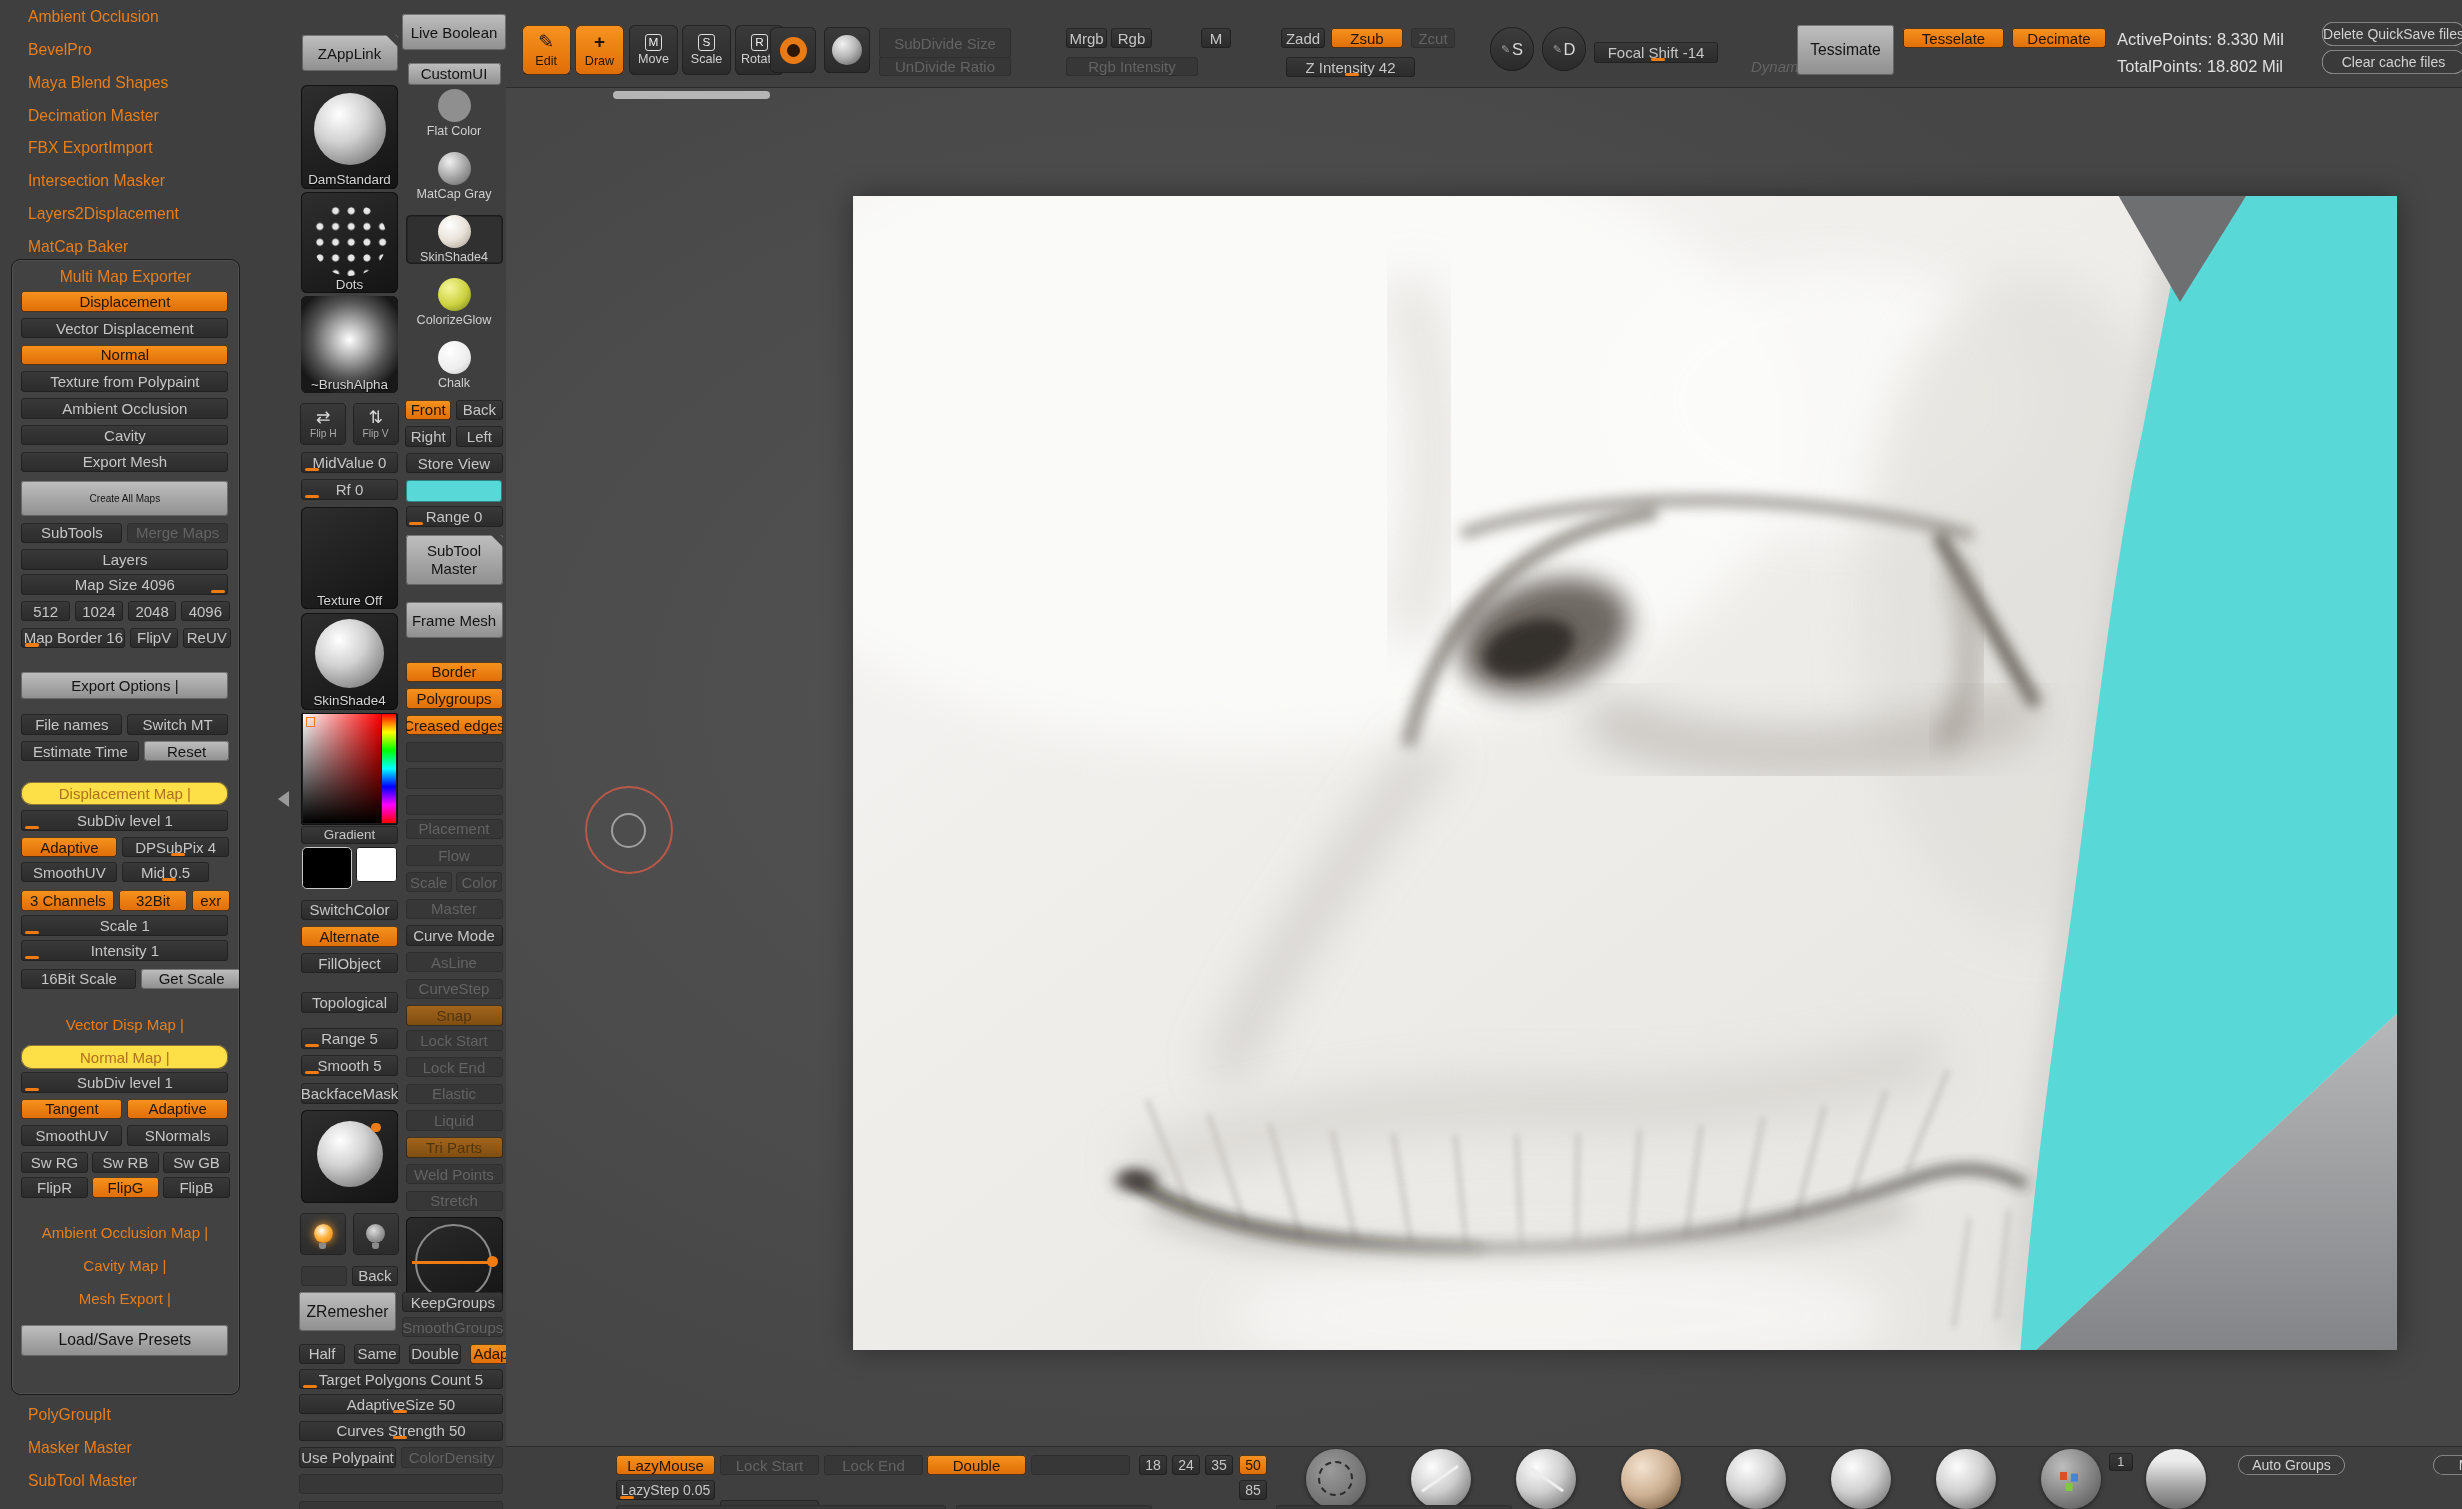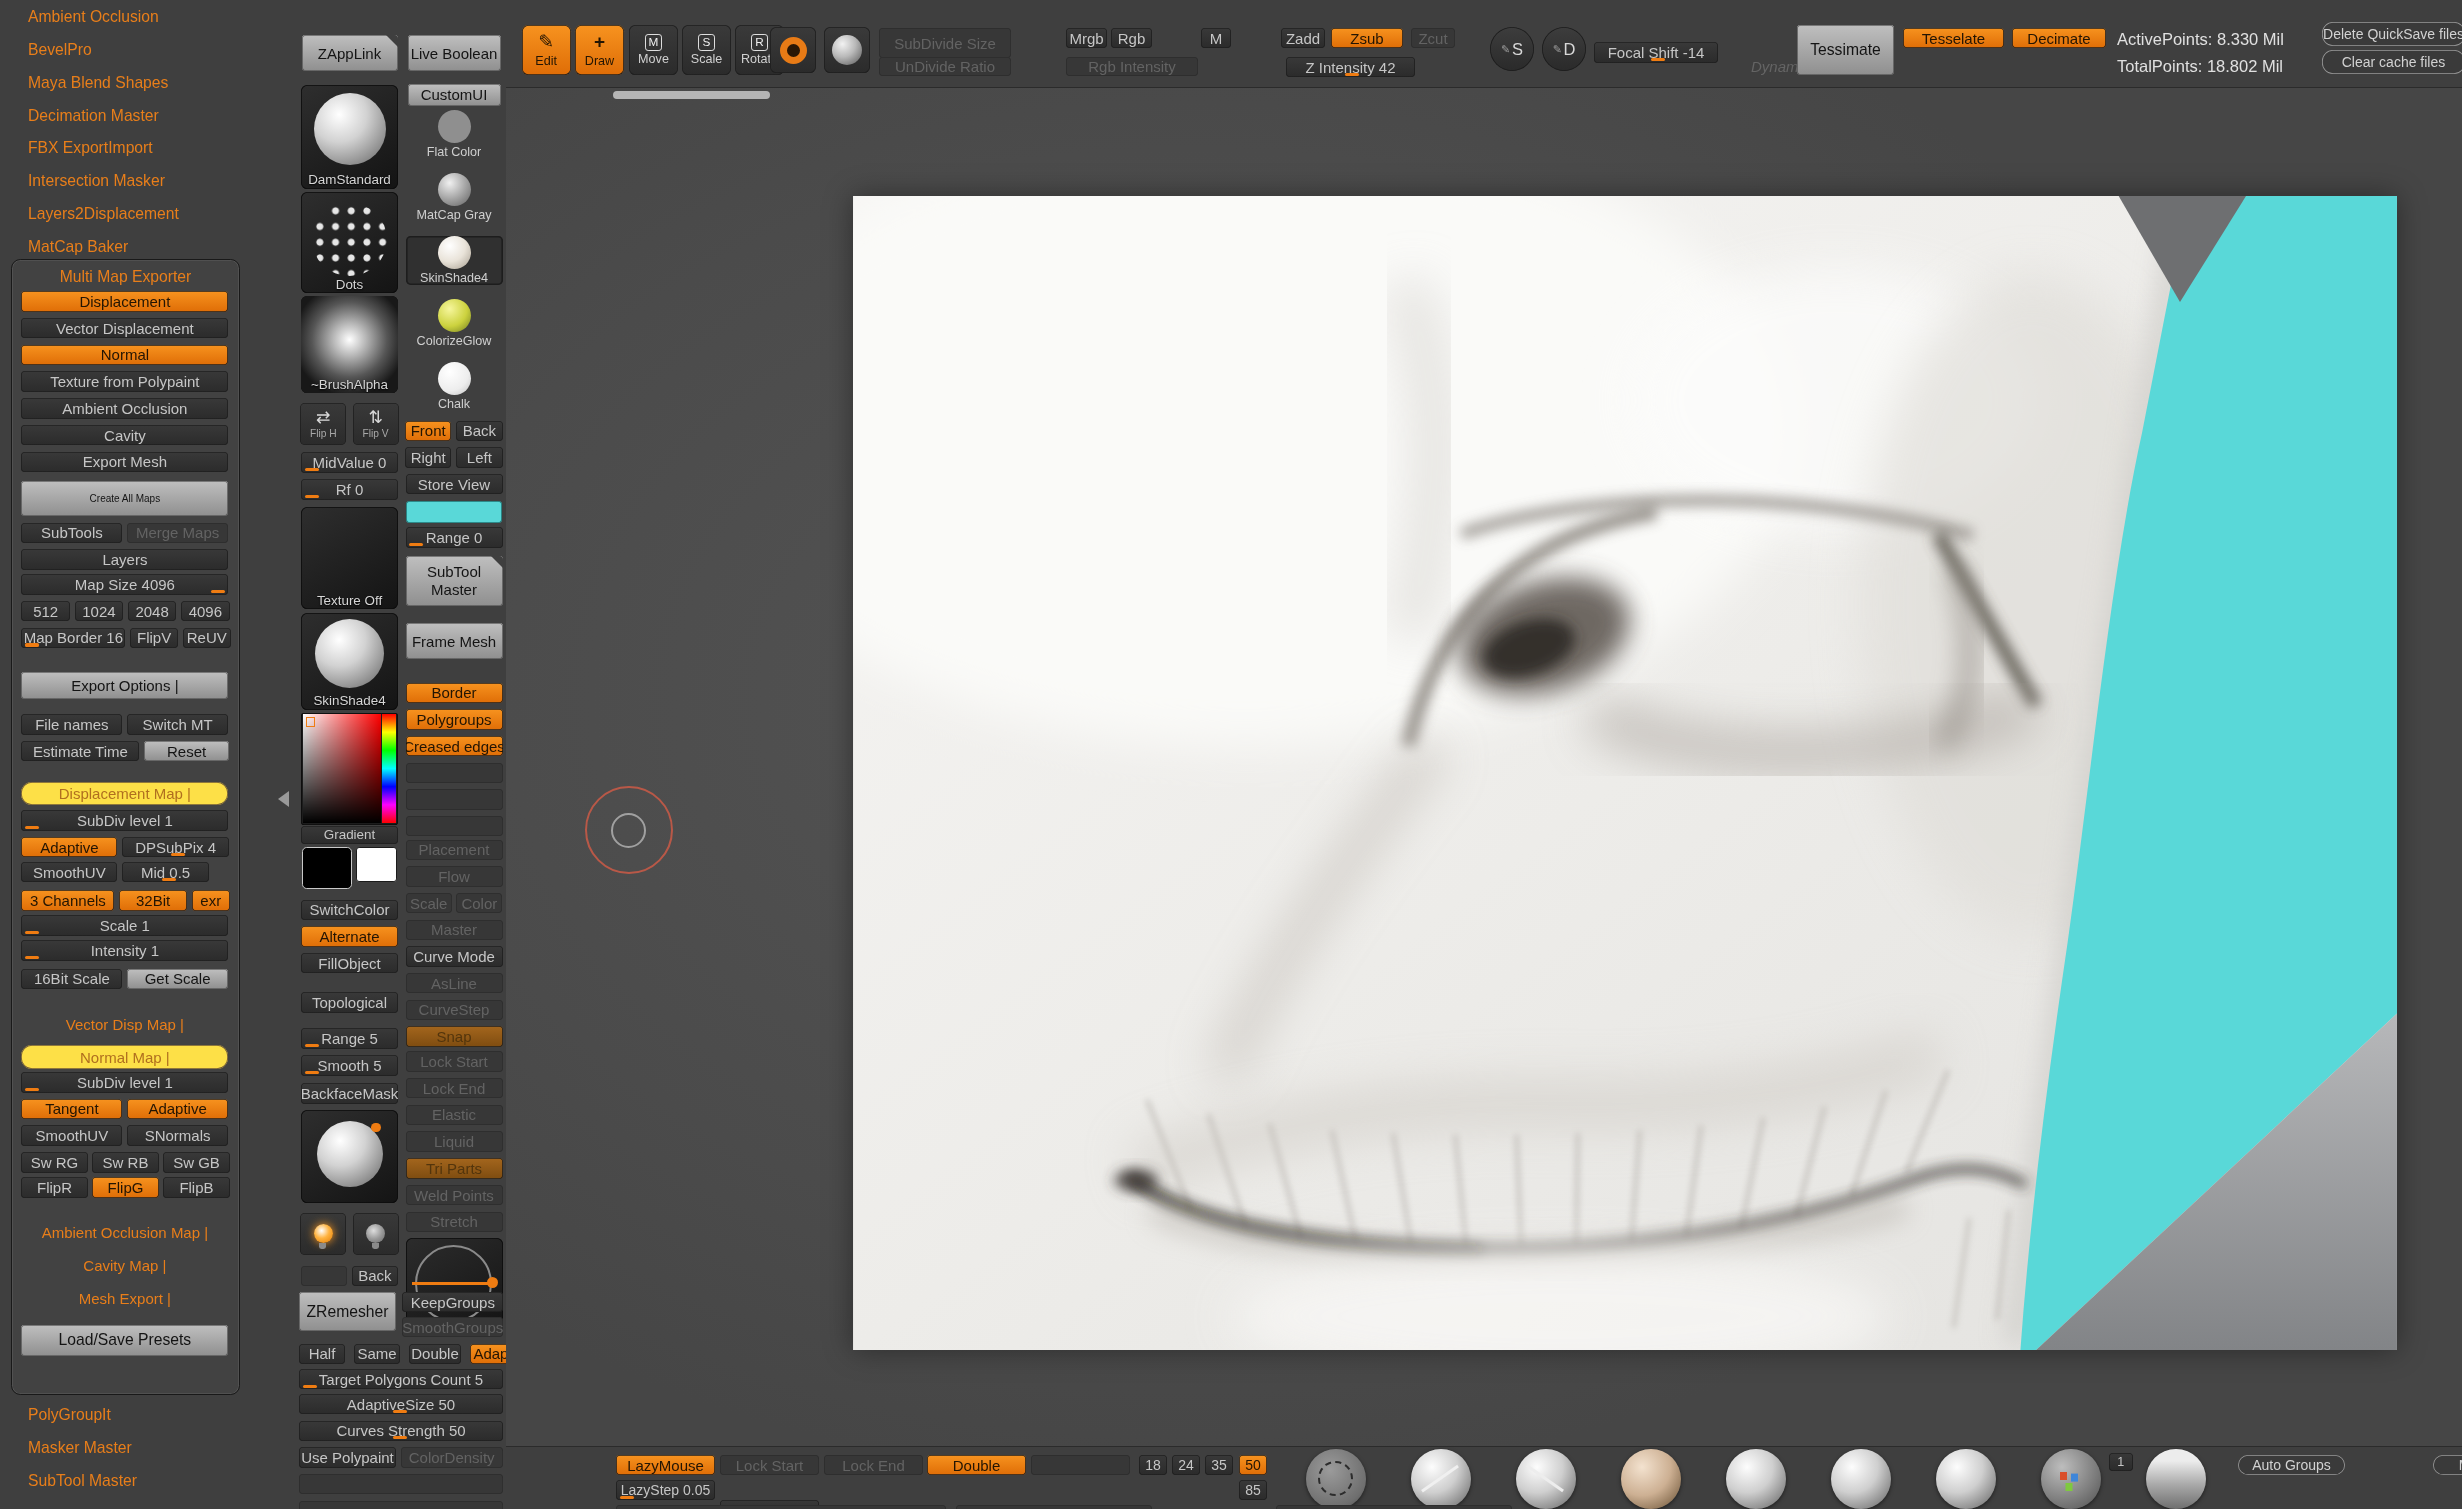--- a/index.html
+++ b/index.html
@@ -165,21 +165,21 @@
         <div class="btn slider tick-mid" style="width:87px">Mid 0.5</div>
       </div>
       <div class="row mt10">
         <div class="btn on" style="width:93px">3 Channels</div>
         <div class="btn on" style="width:68px">32Bit</div>
         <div class="btn on" style="width:38px">exr</div>
       </div>
       <div class="btn slider w-full mt6">Scale 1</div>
       <div class="btn slider w-full mt6">Intensity 1</div>
       <div class="row mt10">
-        <div class="btn" style="width:101px">16Bit Scale</div>
+        <div class="btn" style="width:115px">16Bit Scale</div>
         <div class="btn gray" style="width:101px">Get Scale</div>
       </div>
       <div class="sechead w-full mt32">Vector Disp Map |</div>
       <div class="sechead boxhead w-full mt14">Normal Map |</div>
       <div class="btn slider w-full mt4">SubDiv level 1</div>
       <div class="row mt8">
         <div class="btn on" style="width:101px">Tangent</div>
         <div class="btn on" style="width:101px">Adaptive</div>
       </div>
       <div class="row mt8">
@@ -276,21 +276,21 @@
           <div class="bulb offb"></div>
         </div>
     </div>
     <div class="row mt14" style="gap:4.7px">
       <div class="btn dim" style="width:46px"></div>
       <div class="btn" style="width:46px">Back</div>
     </div>
   </div>
 
   <div class="tray" style="left:402px;top:0;width:104px">
-    <div class="btn gray" style="width:93px;height:36px;margin-top:35px">Live Boolean</div>
+    <div class="btn gray" style="width:104px;height:36px;margin-top:14px">Live Boolean</div>
     <div class="btn gray mt16" style="width:93px;height:22px">CustomUI</div>
     <div class="stack mt6" style="gap:14px">
 
     <div class="mat">
           <div class="circ flat"></div>
           <div class="mlabel">Flat Color</div>
         </div>
         <div class="mat">
           <div class="circ gray"></div>
           <div class="mlabel">MatCap Gray</div>

